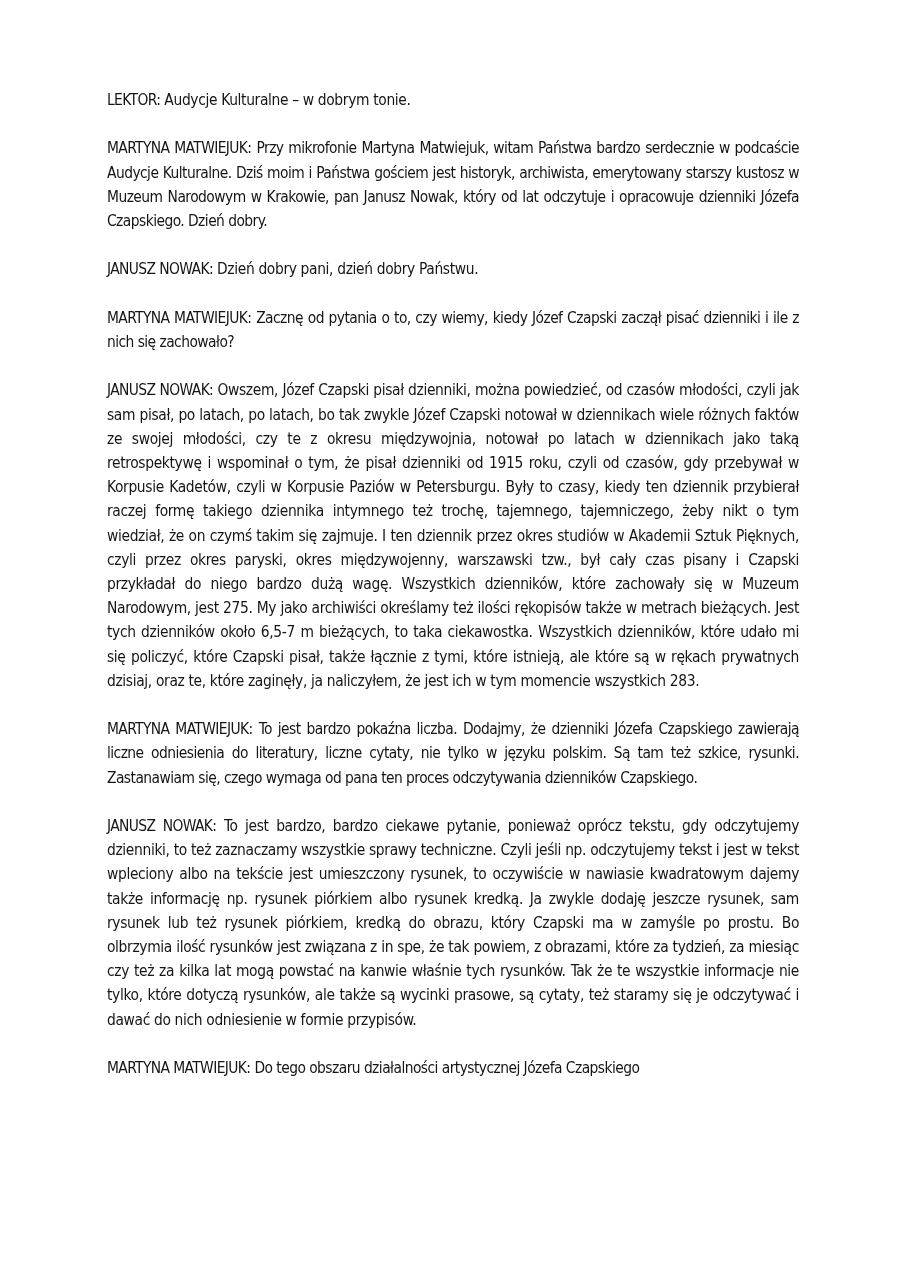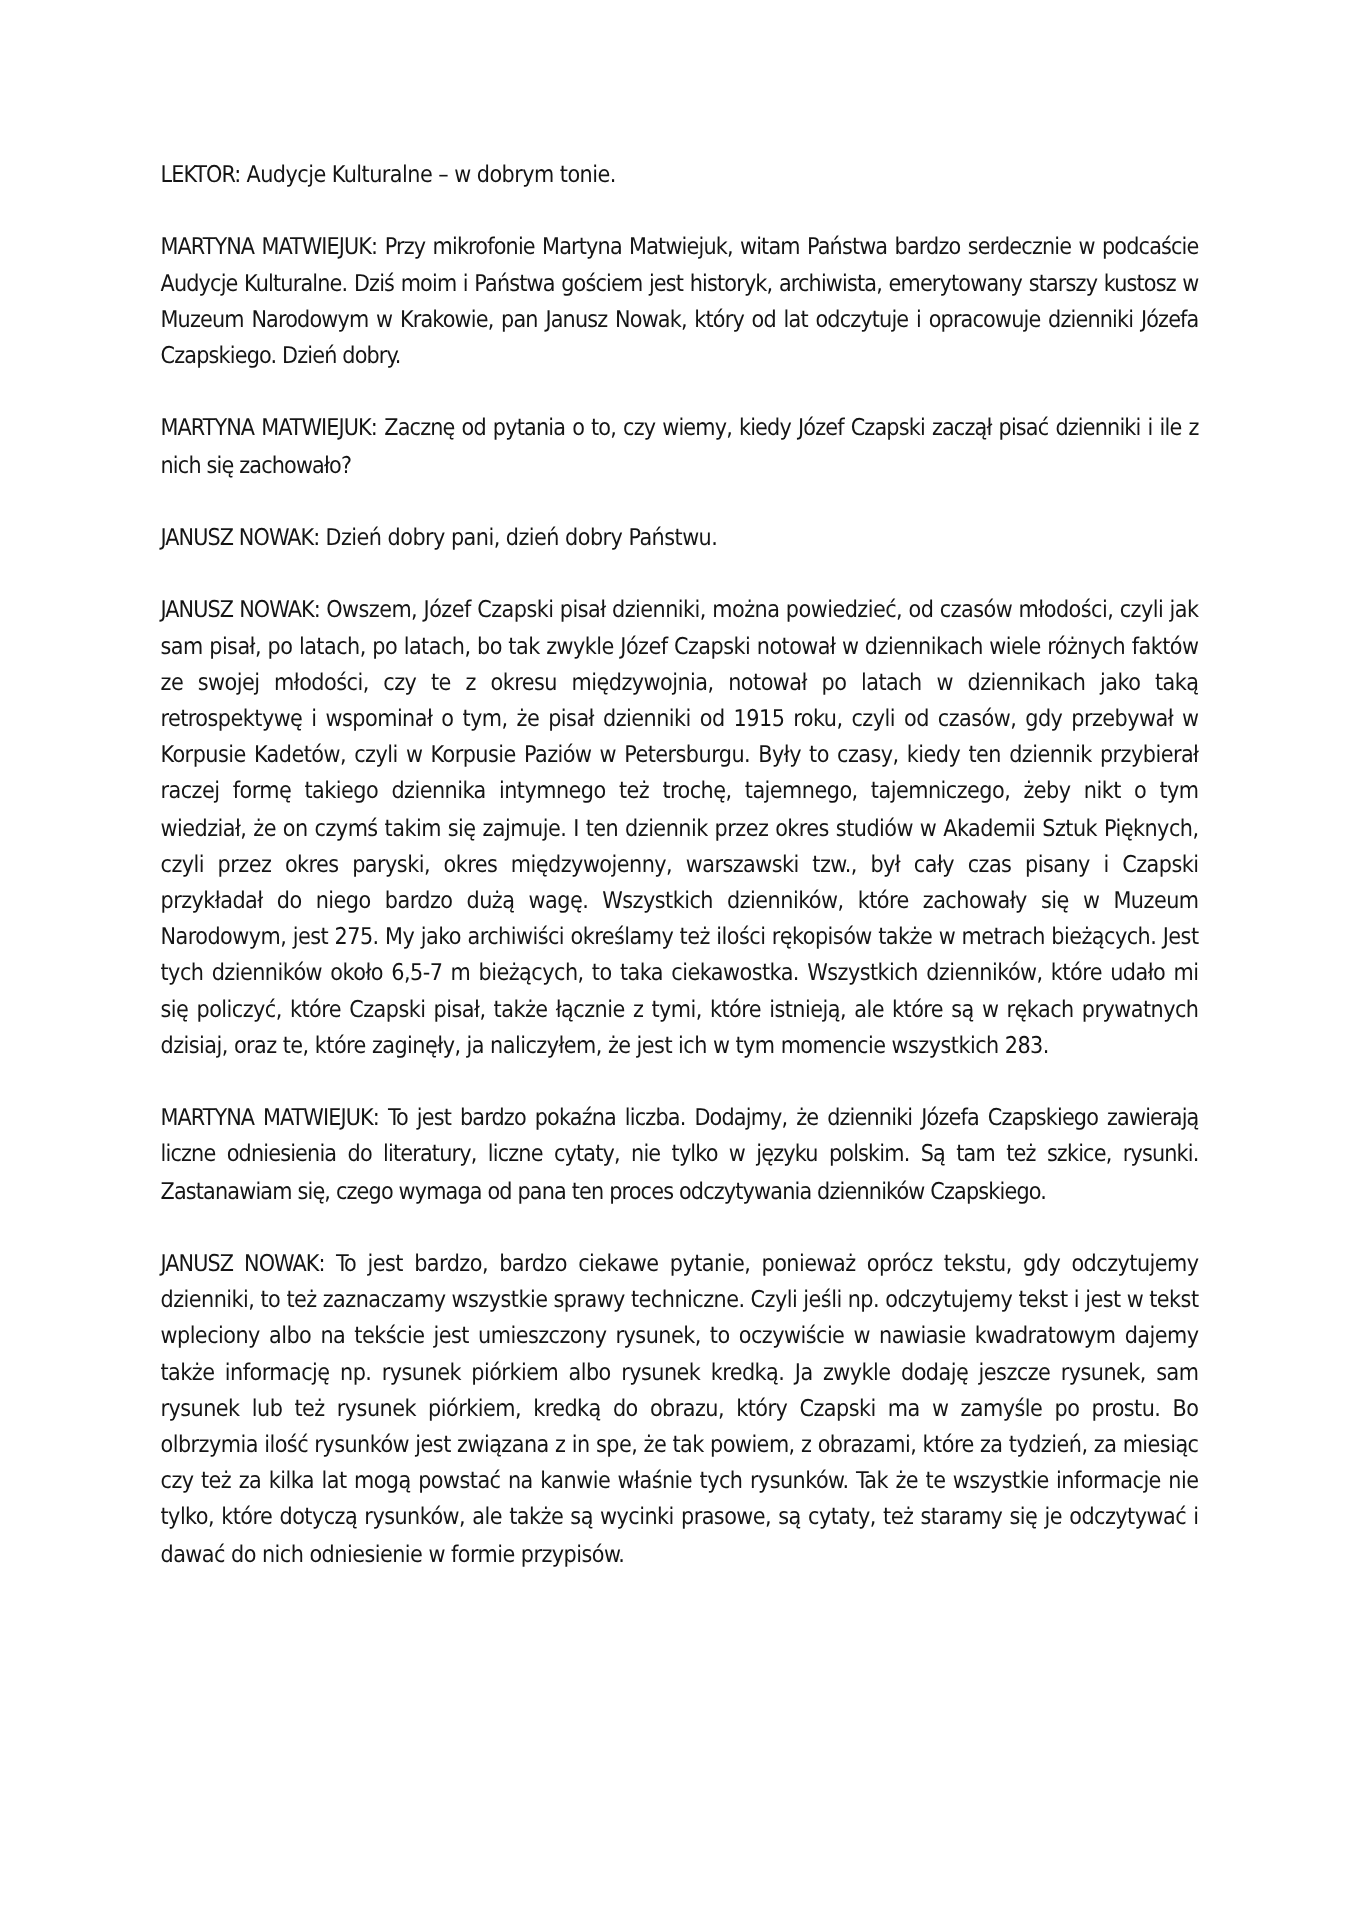--- a/index.html
+++ b/index.html
@@ -9,21 +9,21 @@
     }
     body {
       width: 900px;
       height: 1273px;
       position: relative;
       overflow: hidden;
     }
     .page {
       position: absolute;
       left: 107px;
-      top: 104px;
+      top: 88px;
       width: 692px;
       font-family: "DejaVu Sans Condensed", "Liberation Sans", sans-serif;
       font-size: 15.4px;
       line-height: 24.2px;
       color: #151515;
     }
     .para {
       margin: 0 0 24.2px 0;
       text-align: justify;
       letter-spacing: -0.35px;
@@ -47,38 +47,42 @@
     <span class="speaker">LEKTOR:</span>
     <span class="utterance">Audycje Kulturalne – w dobrym tonie.</span>
   </p>
 
   <p class="para">
     <span class="speaker">MARTYNA MATWIEJUK:</span>
     <span class="utterance bold">Przy mikrofonie Martyna Matwiejuk, witam Państwa bardzo serdecznie w podcaście Audycje Kulturalne. Dziś moim i Państwa gościem jest historyk, archiwista, emerytowany starszy kustosz w Muzeum Narodowym w Krakowie, pan Janusz Nowak, który od lat odczytuje i opracowuje dzienniki Józefa Czapskiego. Dzień dobry.</span>
   </p>
 
   <p class="para">
-    <span class="speaker">MARTYNA MATWIEJUK:</span>
-    <span class="utterance bold">Zacznę od pytania o to, czy wiemy, kiedy Józef Czapski zaczął pisać dzienniki i ile z nich się zachowało?</span>
+    <span class="speaker">JANUSZ NOWAK:</span>
+    <span class="utterance">Dzień dobry pani, dzień dobry Państwu.</span>
   </p>
 
   <p class="para">
-    <span class="speaker">JANUSZ NOWAK:</span>
-    <span class="utterance">Dzień dobry pani, dzień dobry Państwu.</span>
+    <span class="speaker">MARTYNA MATWIEJUK:</span>
+    <span class="utterance bold">Zacznę od pytania o to, czy wiemy, kiedy Józef Czapski zaczął pisać dzienniki i ile z nich się zachowało?</span>
   </p>
 
   <p class="para">
     <span class="speaker">JANUSZ NOWAK:</span>
     <span class="utterance">Owszem, Józef Czapski pisał dzienniki, można powiedzieć, od czasów młodości, czyli jak sam pisał, po latach, po latach, bo tak zwykle Józef Czapski notował w dziennikach wiele różnych faktów ze swojej młodości, czy te z okresu międzywojnia, notował po latach w dziennikach jako taką retrospektywę i wspominał o tym, że pisał dzienniki od 1915 roku, czyli od czasów, gdy przebywał w Korpusie Kadetów, czyli w Korpusie Paziów w Petersburgu. Były to czasy, kiedy ten dziennik przybierał raczej formę takiego dziennika intymnego też trochę, tajemnego, tajemniczego, żeby nikt o tym wiedział, że on czymś takim się zajmuje. I ten dziennik przez okres studiów w Akademii Sztuk Pięknych, czyli przez okres paryski, okres międzywojenny, warszawski tzw., był cały czas pisany i Czapski przykładał do niego bardzo dużą wagę. Wszystkich dzienników, które zachowały się w Muzeum Narodowym, jest 275. My jako archiwiści określamy też ilości rękopisów także w metrach bieżących. Jest tych dzienników około 6,5-7 m bieżących, to taka ciekawostka. Wszystkich dzienników, które udało mi się policzyć, które Czapski pisał, także łącznie z tymi, które istnieją, ale które są w rękach prywatnych dzisiaj, oraz te, które zaginęły, ja naliczyłem, że jest ich w tym momencie wszystkich 283.</span>
   </p>
 
   <p class="para">
     <span class="speaker">MARTYNA MATWIEJUK:</span>
     <span class="utterance bold">To jest bardzo pokaźna liczba. Dodajmy, że dzienniki Józefa Czapskiego zawierają liczne odniesienia do literatury, liczne cytaty, nie tylko w języku polskim. Są tam też szkice, rysunki. Zastanawiam się, czego wymaga od pana ten proces odczytywania dzienników Czapskiego.</span>
   </p>
 
   <p class="para">
     <span class="speaker">JANUSZ NOWAK:</span>
     <span class="utterance">To jest bardzo, bardzo ciekawe pytanie, ponieważ oprócz tekstu, gdy odczytujemy dzienniki, to też zaznaczamy wszystkie sprawy techniczne. Czyli jeśli np. odczytujemy tekst i jest w tekst wpleciony albo na tekście jest umieszczony rysunek, to oczywiście w nawiasie kwadratowym dajemy także informację np. rysunek piórkiem albo rysunek kredką. Ja zwykle dodaję jeszcze rysunek, sam rysunek lub też rysunek piórkiem, kredką do obrazu, który Czapski ma w zamyśle po prostu. Bo olbrzymia ilość rysunków jest związana z in spe, że tak powiem, z obrazami, które za tydzień, za miesiąc czy też za kilka lat mogą powstać na kanwie właśnie tych rysunków. Tak że te wszystkie informacje nie tylko, które dotyczą rysunków, ale także są wycinki prasowe, są cytaty, też staramy się je odczytywać i dawać do nich odniesienie w formie przypisów.</span>
   </p>
 
+  <p class="para">
+    <span class="speaker">MARTYNA MATWIEJUK:</span>
+    <span class="utterance bold">Do tego obszaru działalności artystycznej Józefa Czapskiego</span>
+  </p>
 
 </div>
 
 </body></html>

